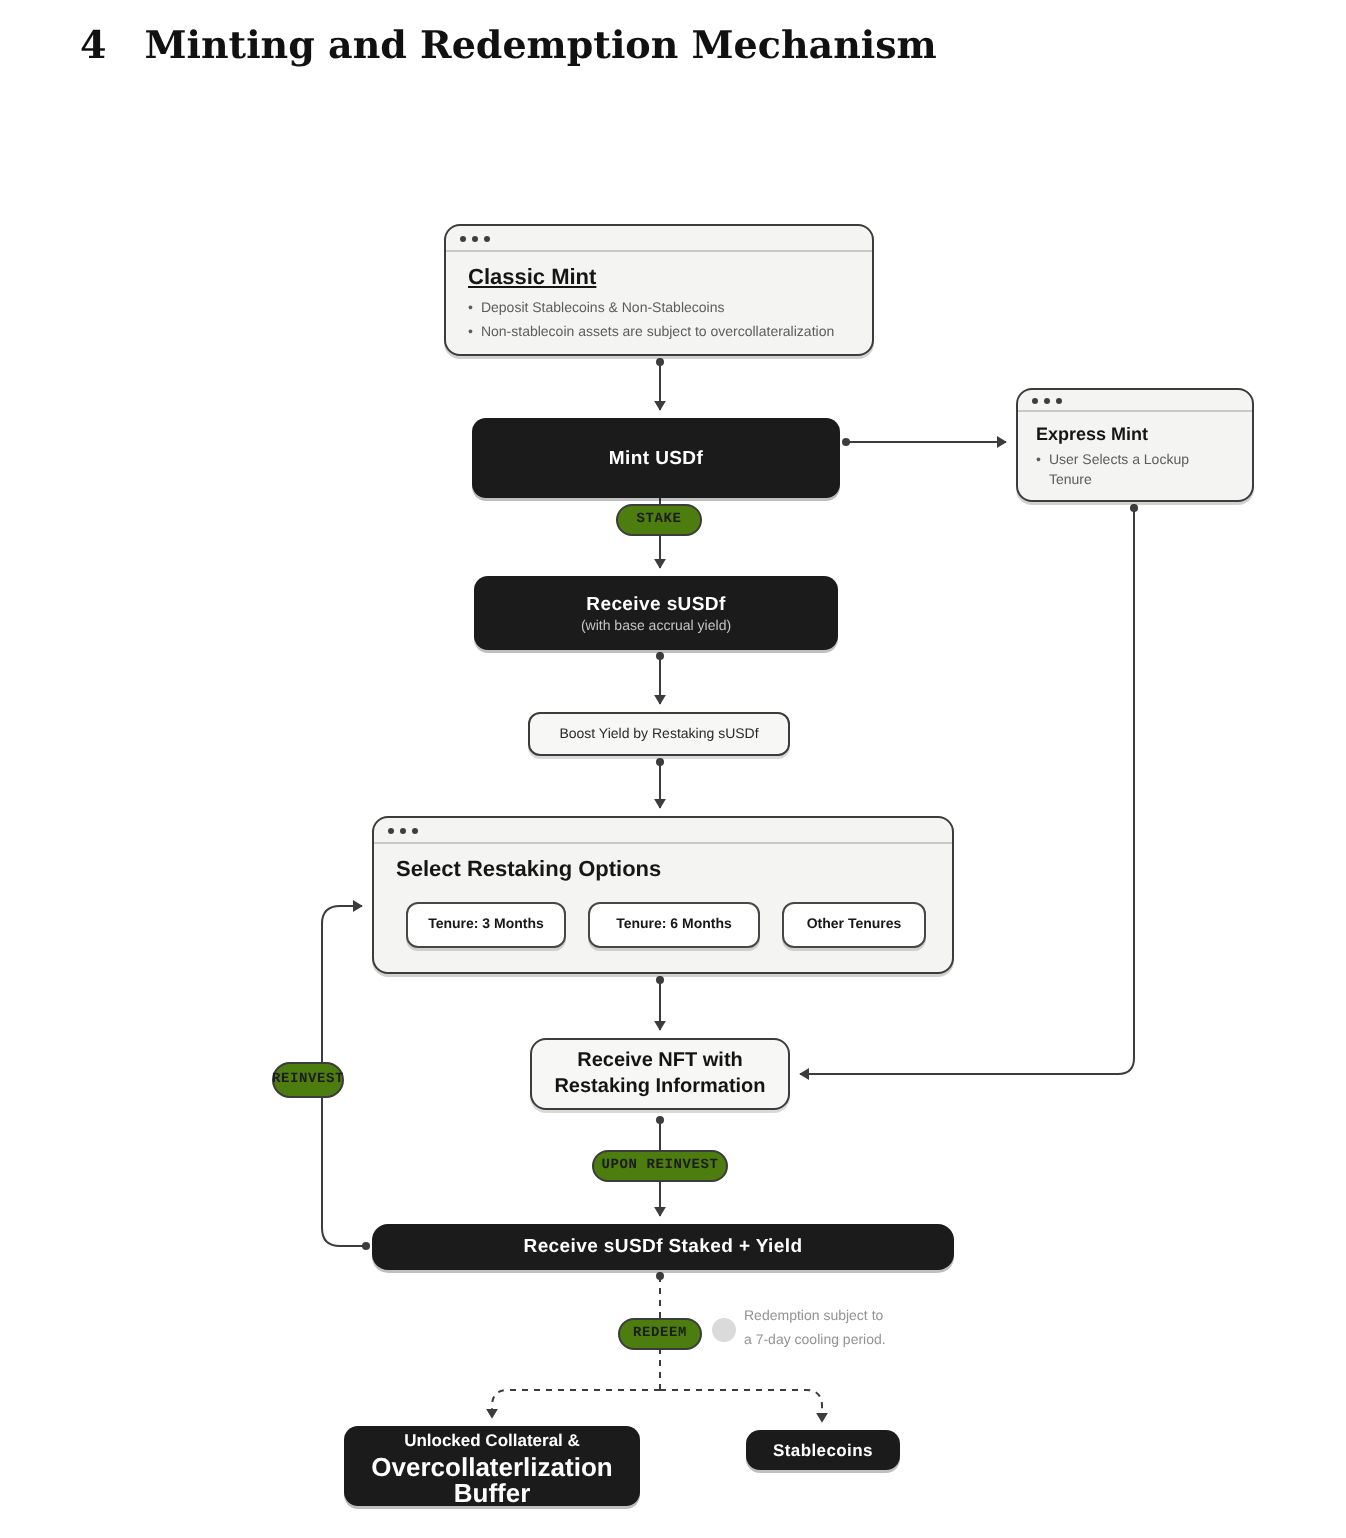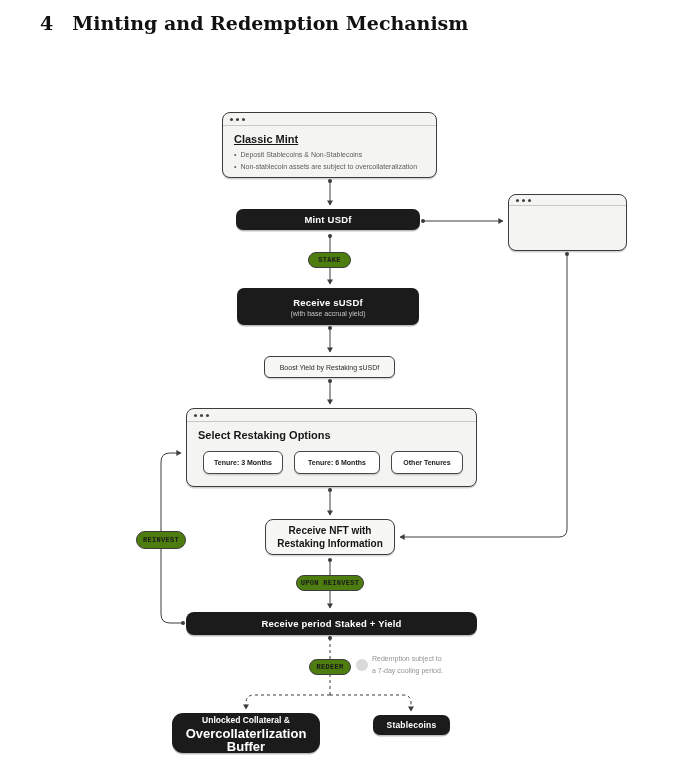--- a/index.html
+++ b/index.html
@@ -136,29 +136,38 @@
         <span>Deposit Stablecoins &amp; Non-Stablecoins</span>
       </div>
       <div class="bullet-item">
         <span>•</span>
         <span>Non-stablecoin assets are subject to overcollateralization</span>
       </div>
     </div>
   </div>
 </div>
 
-<div class="dark-box" style="left:236px; top:209px; width:184px; height:21px;">
+<div class="dark-box" style="left:236px; top:209px; width:184px; height:40px;">
   <div class="main-label">Mint USDf</div>
 </div>
 
 <div class="window" style="left:508px; top:194px; width:119px; height:57px;">
   <div class="window-header" style="height:11px;">
     <span class="window-dot"></span>
     <span class="window-dot"></span>
     <span class="window-dot"></span>
+  </div>
+  <div class="window-body" style="padding:6px 9px;">
+    <div class="window-title" style="font-size:9px; margin-bottom:4px;">Express Mint</div>
+    <div class="bullet-list" style="font-size:7px; line-height:10px;">
+      <div class="bullet-item">
+        <span>•</span>
+        <span>User Selects a Lockup Tenure</span>
+      </div>
+    </div>
   </div>
 </div>
 
 <div class="pill" style="left:308px; top:252px; width:43px; height:16px;">STAKE</div>
 
 <div class="dark-box" style="left:237px; top:288px; width:182px; height:37px;">
   <div class="main-label">Receive sUSDf</div>
   <div class="sub-label">(with base accrual yield)</div>
 </div>
 
@@ -171,41 +180,41 @@
     <span class="window-dot"></span>
   </div>
   <div class="window-body">
     <div class="window-title" style="font-size:11px;">Select Restaking Options</div>
   </div>
   <div class="tenure-btn" style="left:16px; top:42px; width:80px; height:23px;">Tenure: 3 Months</div>
   <div class="tenure-btn" style="left:107px; top:42px; width:86px; height:23px;">Tenure: 6 Months</div>
   <div class="tenure-btn" style="left:204px; top:42px; width:72px; height:23px;">Other Tenures</div>
 </div>
 
-<div class="pill" style="left:136px; top:531px; width:50px; height:18px;">REINVEST</div>
+<div class="pill" style="left:136px; top:531px; width:36px; height:18px;">REINVEST</div>
 
 <div class="light-box" style="left:265px; top:519px; width:130px; height:36px; font-size:10px; font-weight:bold; line-height:13px; border-radius:8px;">
   <div>Receive NFT with</div>
   <div>Restaking Information</div>
 </div>
 
 <div class="pill" style="left:296px; top:575px; width:68px; height:16px;">UPON REINVEST</div>
 
 <div class="dark-box" style="left:186px; top:612px; width:291px; height:23px; border-radius:8px;">
-  <div class="main-label">Receive period Staked + Yield</div>
+  <div class="main-label">Receive sUSDf Staked + Yield</div>
 </div>
 
 <div class="pill" style="left:309px; top:659px; width:42px; height:16px;">REDEEM</div>
 
 <span class="note-icon" style="left:356px; top:659px;"></span>
 <div class="note" style="left:372px; top:653px;">
   <div>Redemption subject to</div>
   <div>a 7-day cooling period.</div>
 </div>
 
-<div class="dark-box" style="left:172px; top:713px; width:148px; height:40px;border-radius:11px;">
+<div class="dark-box" style="left:172px; top:713px; width:148px; height:40px;">
   <div style="font-weight:bold; font-size:8.5px; line-height:13px;">Unlocked Collateral &amp;</div>
   <div style="font-weight:bold; font-size:13px; line-height:13px;">Overcollaterlization Buffer</div>
 </div>
 
 <div class="dark-box" style="left:373px; top:715px; width:77px; height:20px;">
   <div class="main-label" style="font-size:8.5px;">Stablecoins</div>
 </div>
 
 </body></html>

